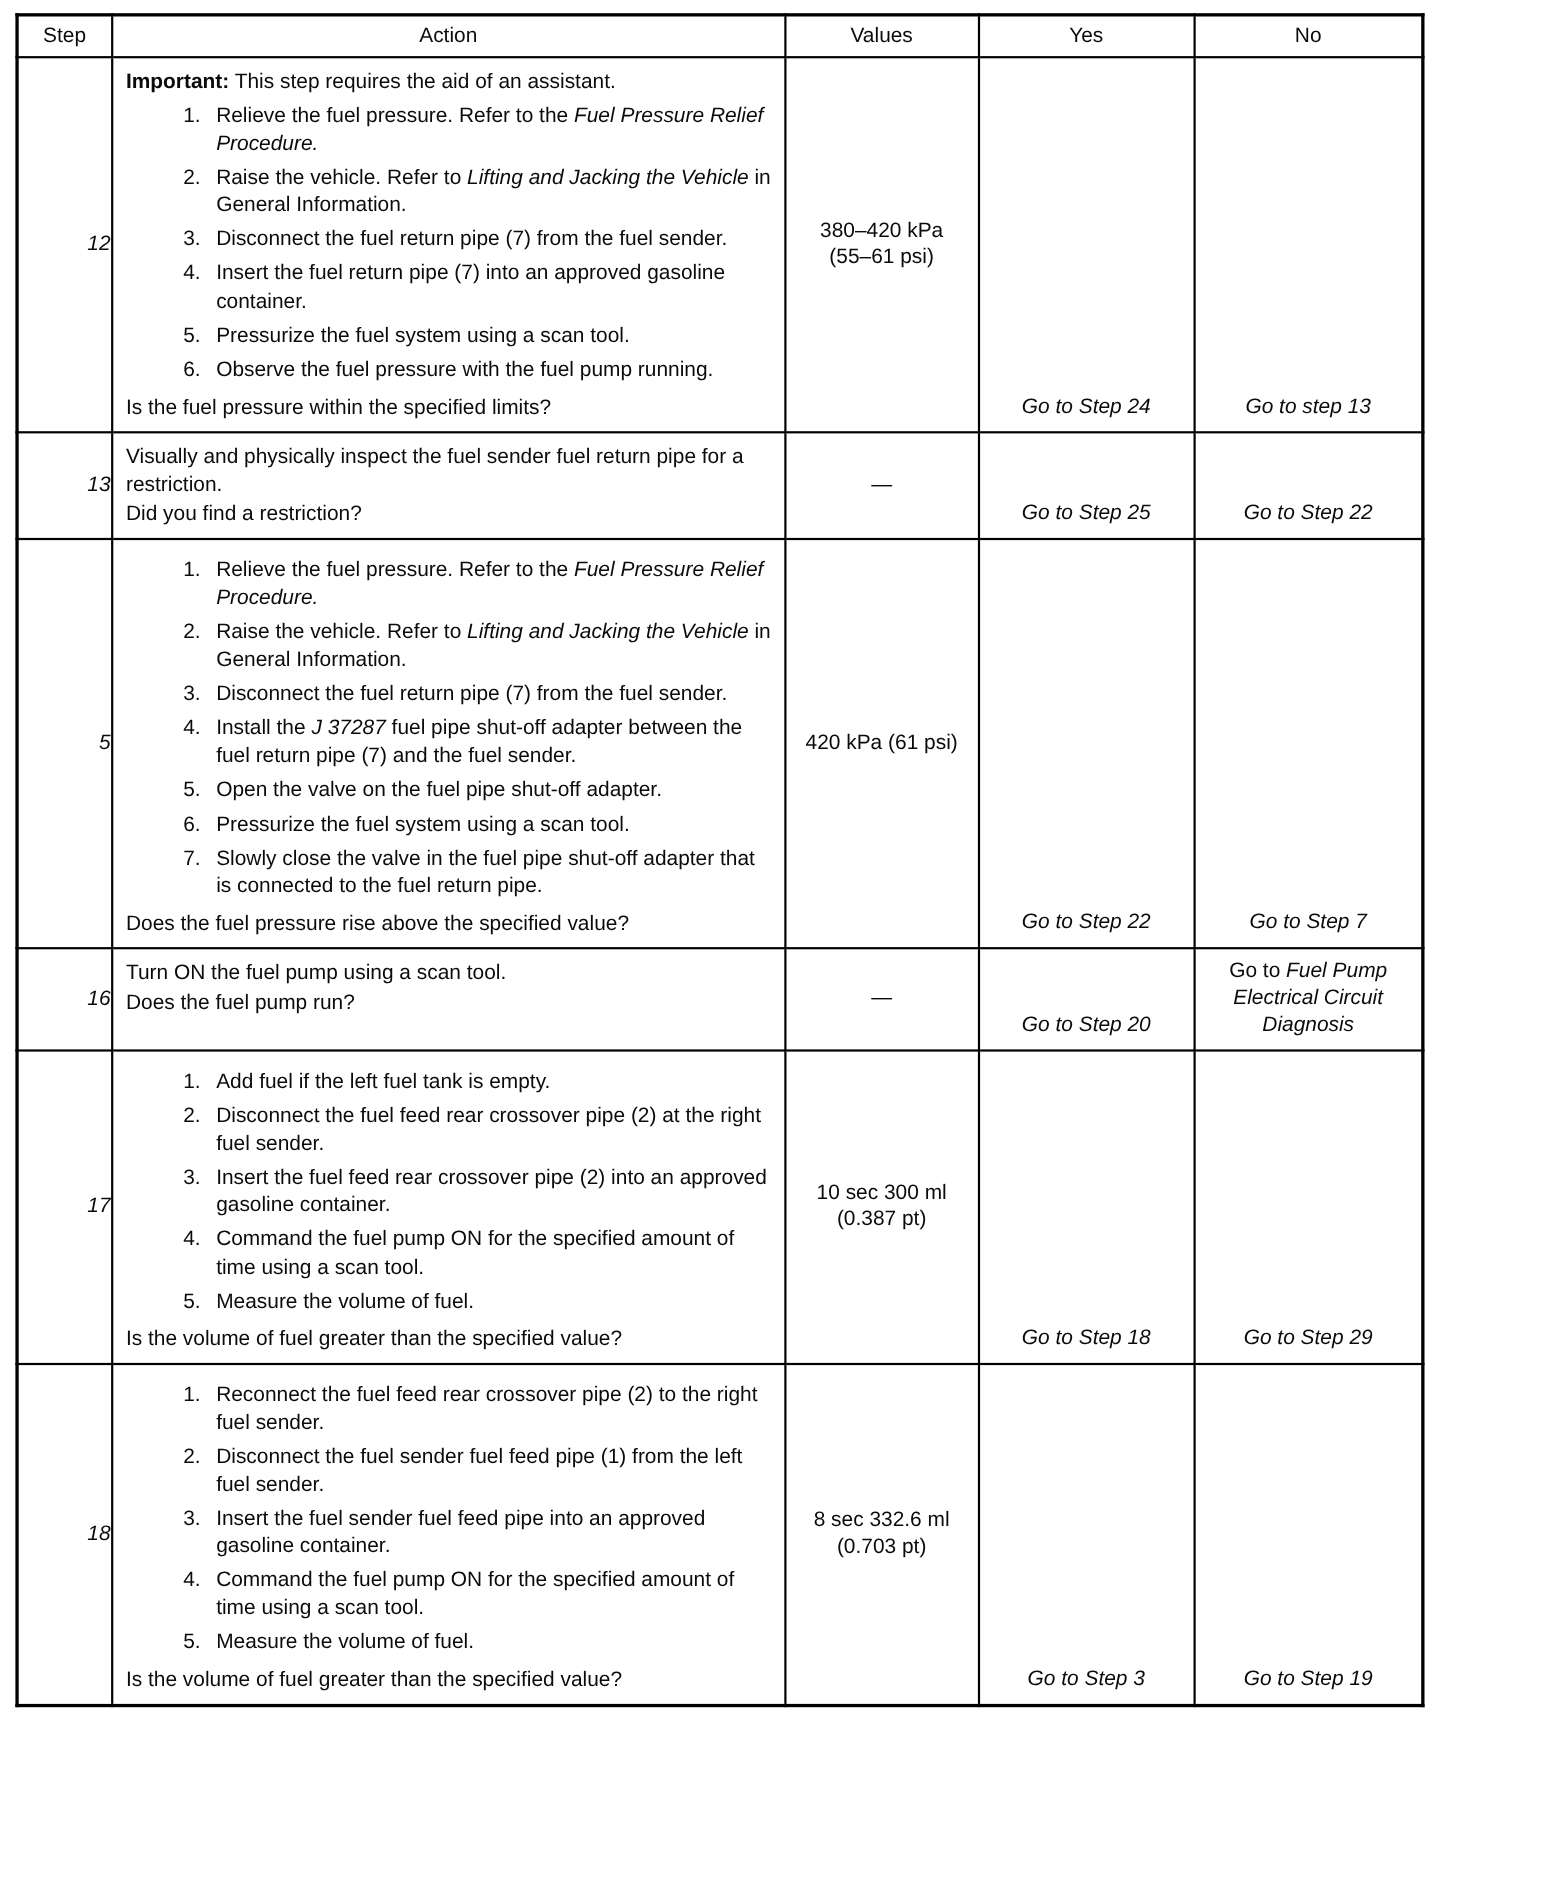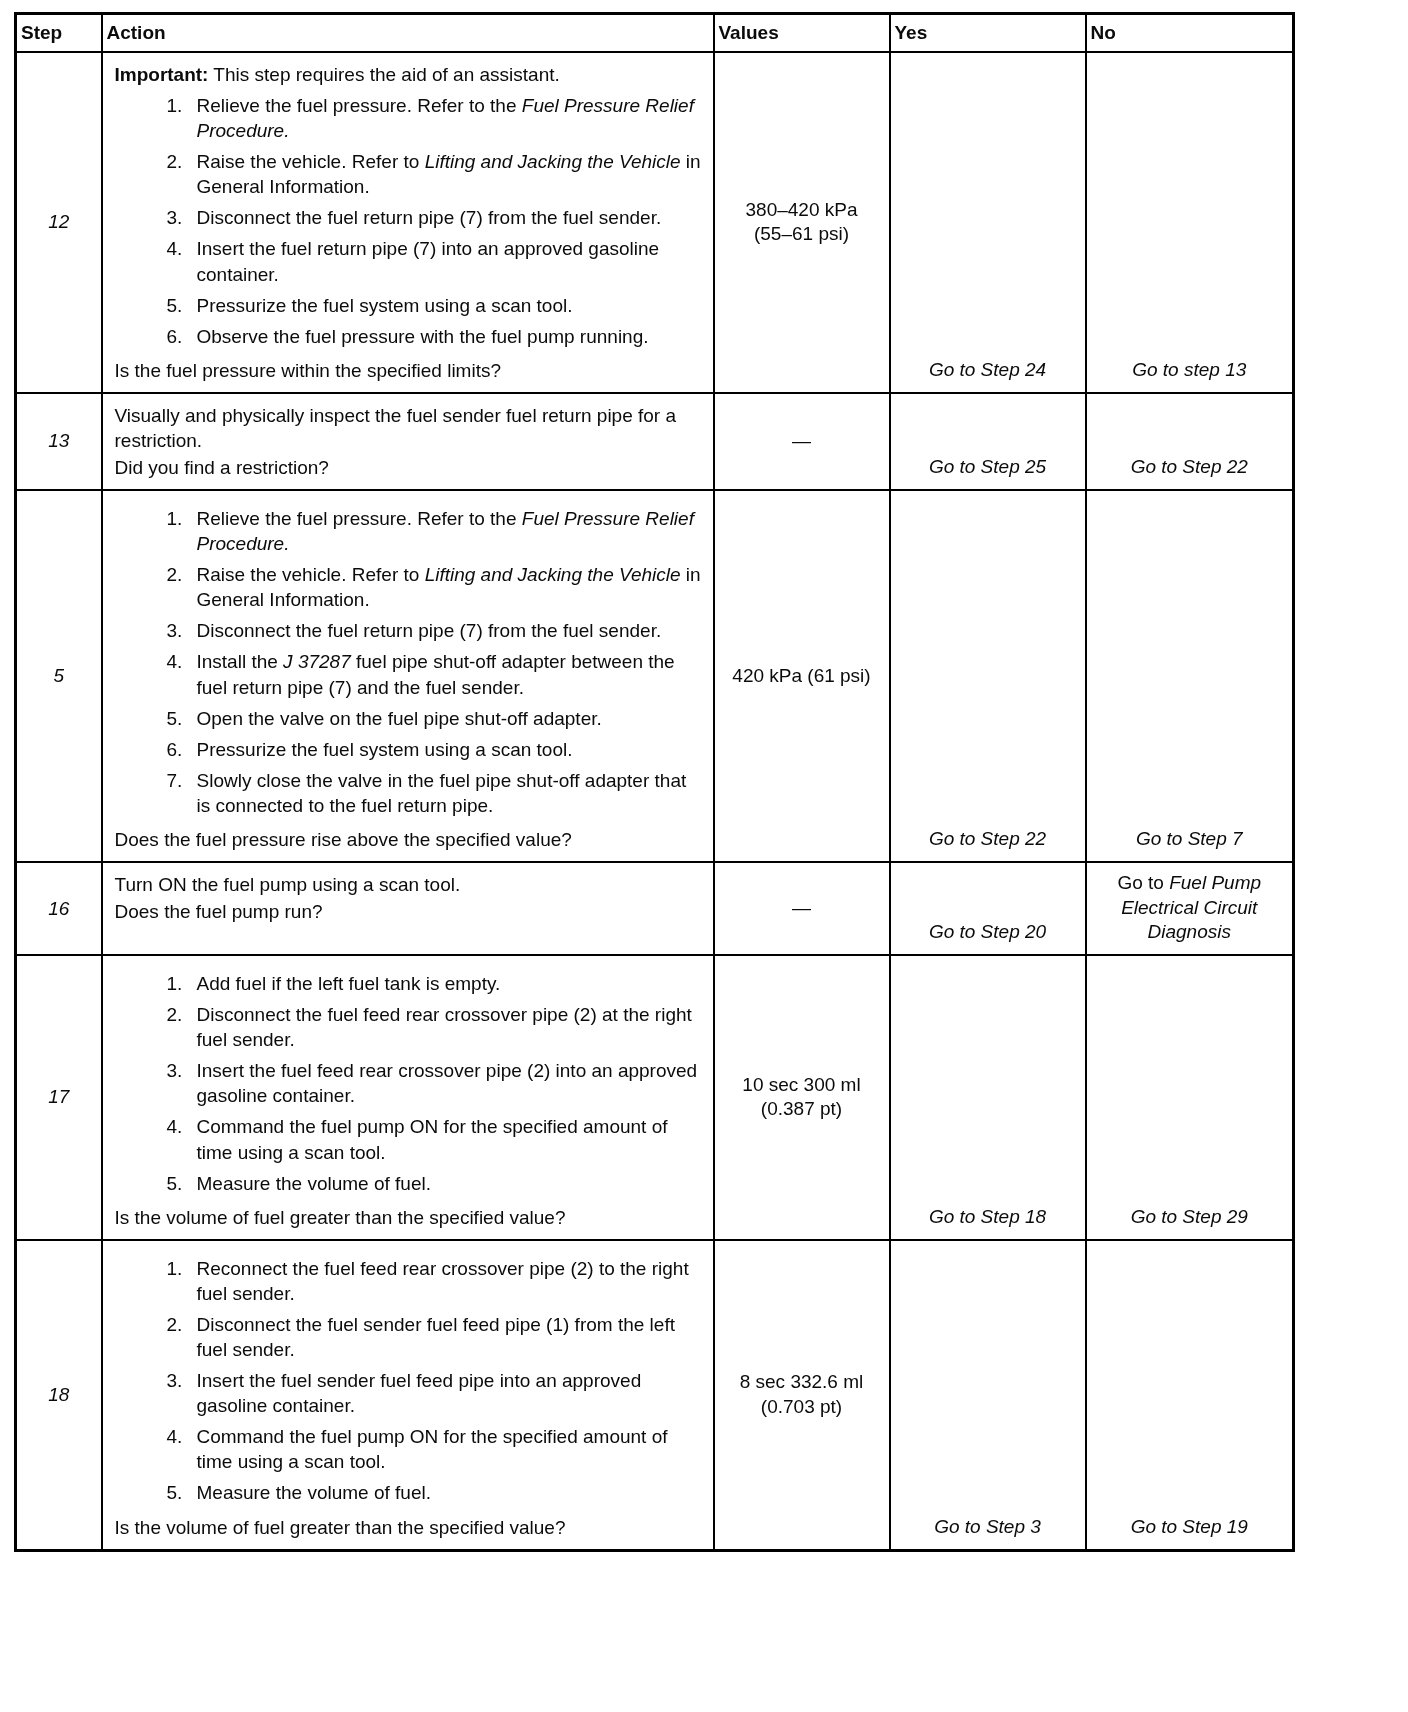--- a/index.html
+++ b/index.html
@@ -17,27 +17,27 @@
     table-layout: fixed;
   }
   col.c-step { width: 86px; }
   col.c-action { width: 612px; }
   col.c-values { width: 176px; }
   col.c-yes { width: 196px; }
   col.c-no { width: 208px; }
   th, td { border: 2px solid #000; }
   th {
     font-size: 19px;
-    font-weight: bold;
-    text-align: left;
+    font-weight: normal;
+    text-align: center;
     padding: 7px 4px;
     vertical-align: middle;
   }
   td.step {
-    text-align: center;
+    text-align: right;
     vertical-align: middle;
     font-style: italic;
     font-size: 19px;
   }
   td.action {
     vertical-align: top;
     padding: 9px 8px 9px 12px;
     font-size: 19px;
     line-height: 1.32;
   }

